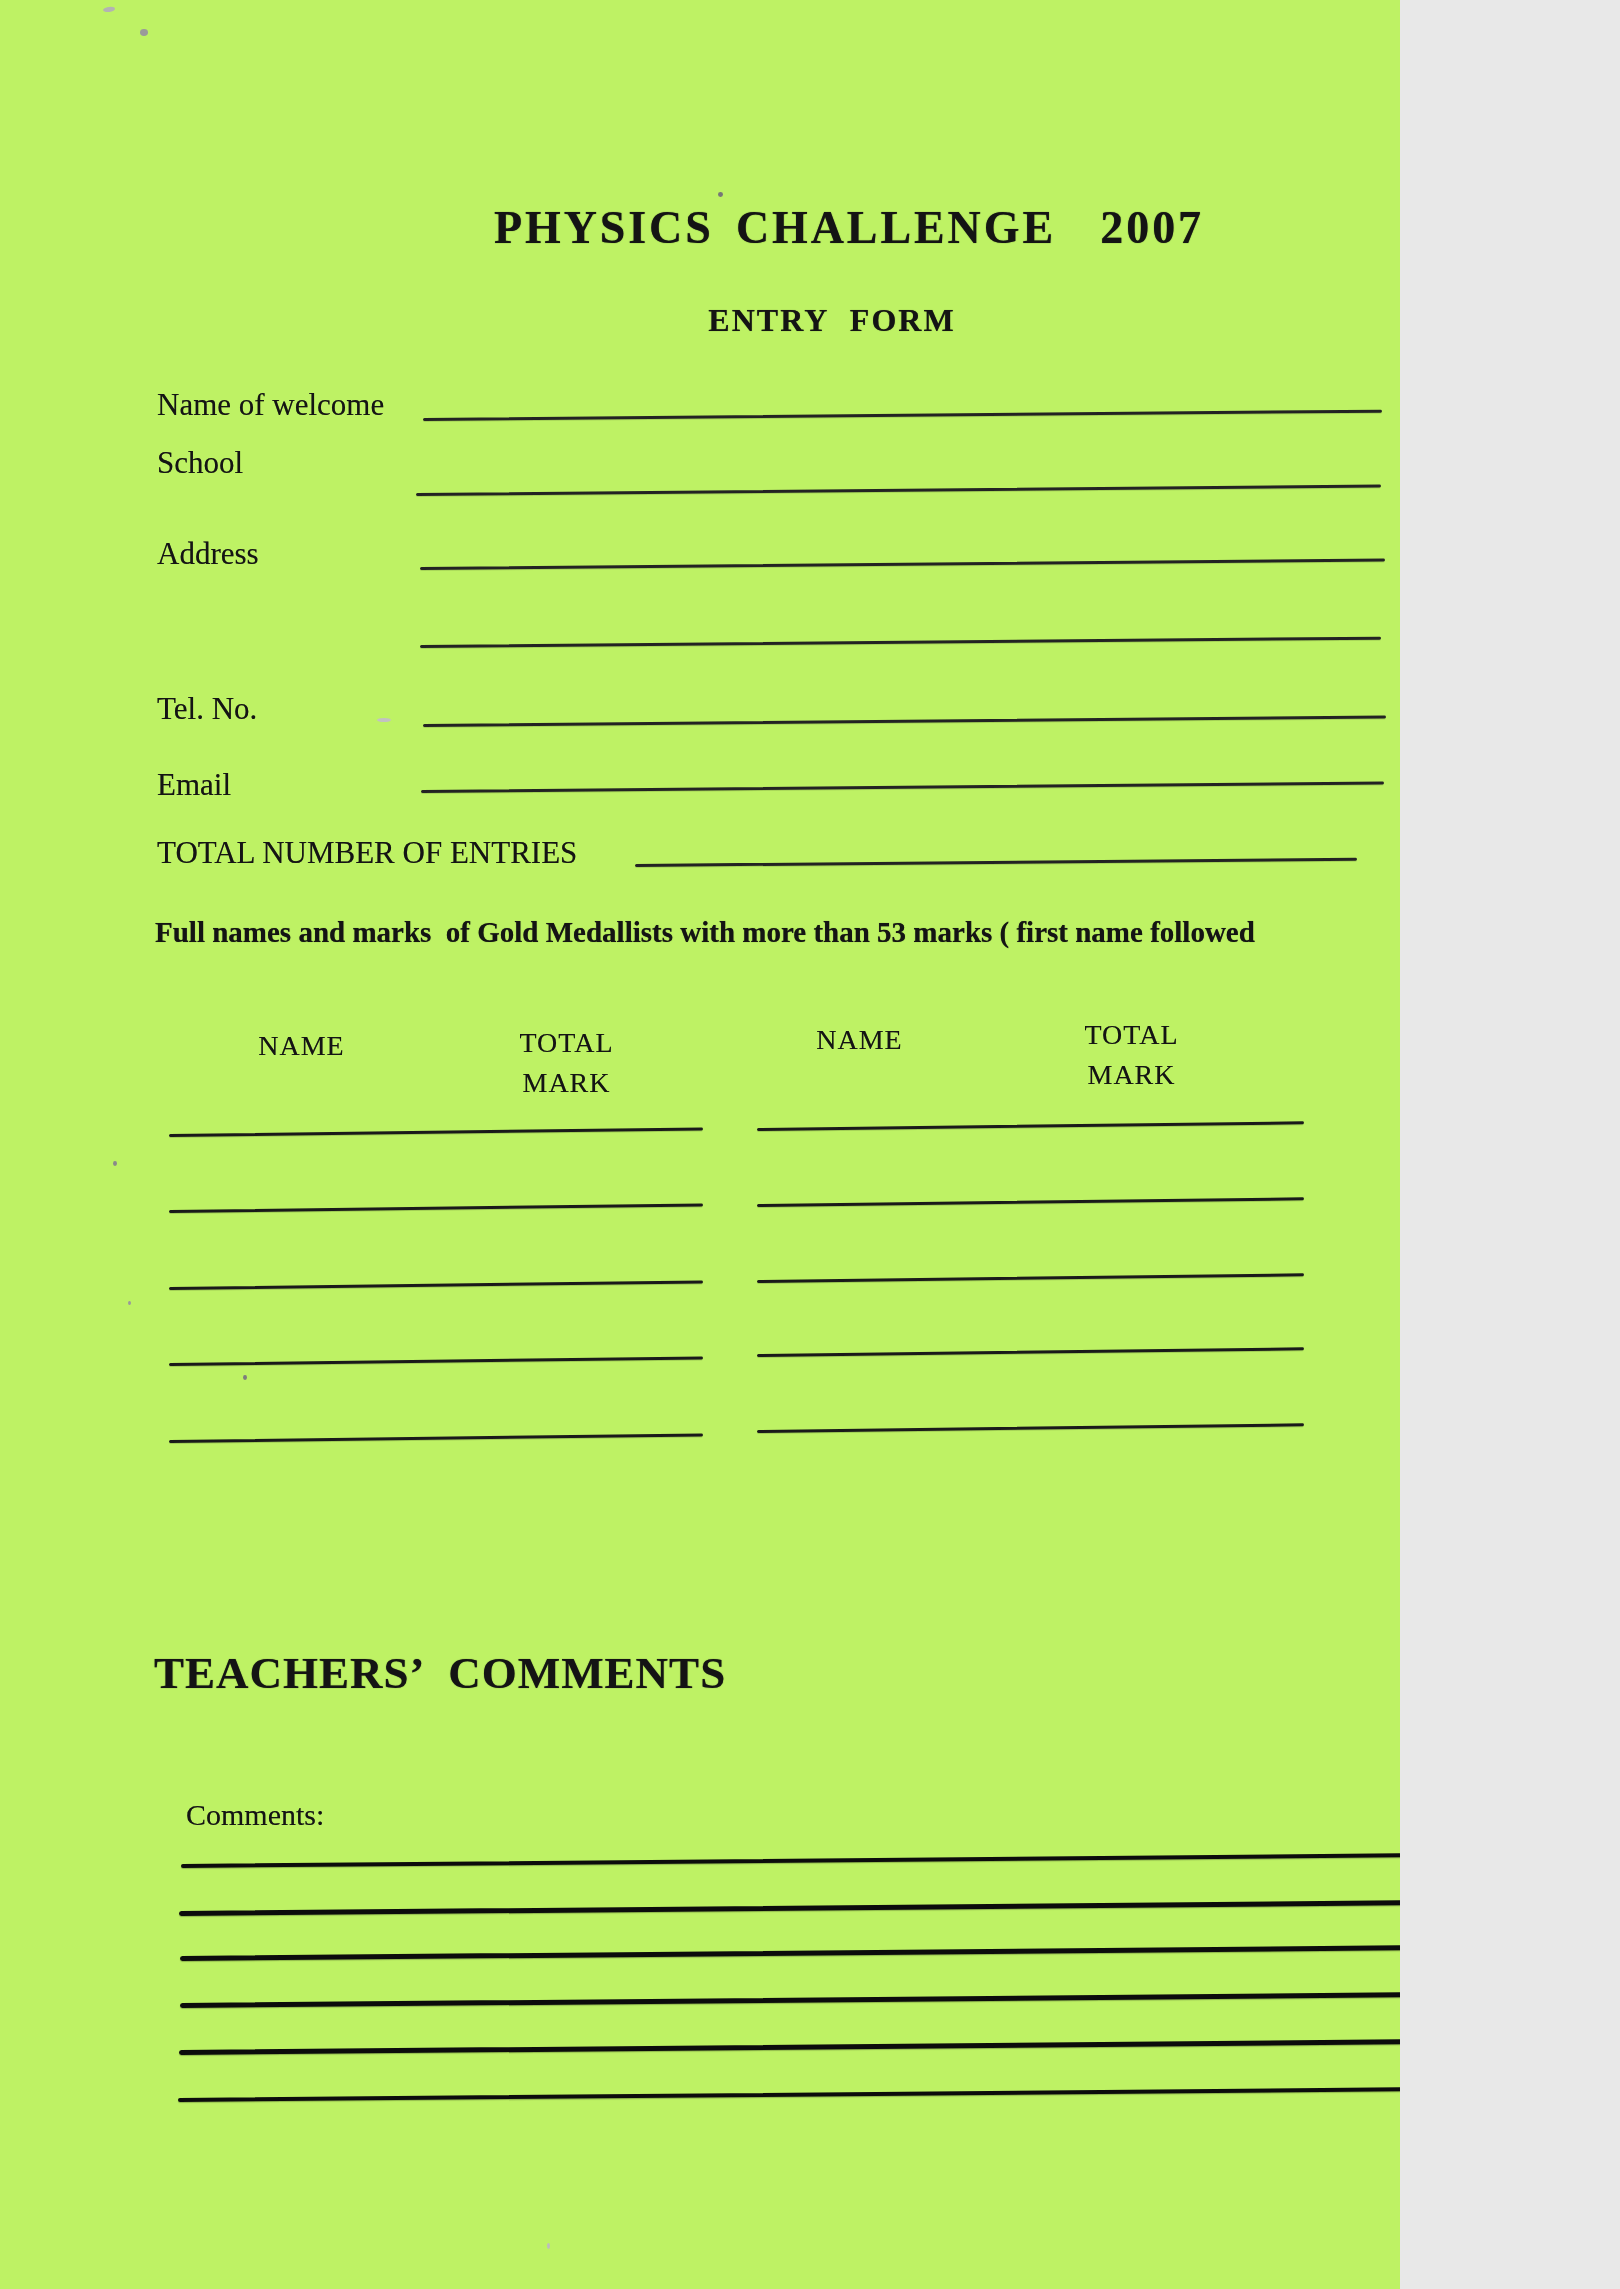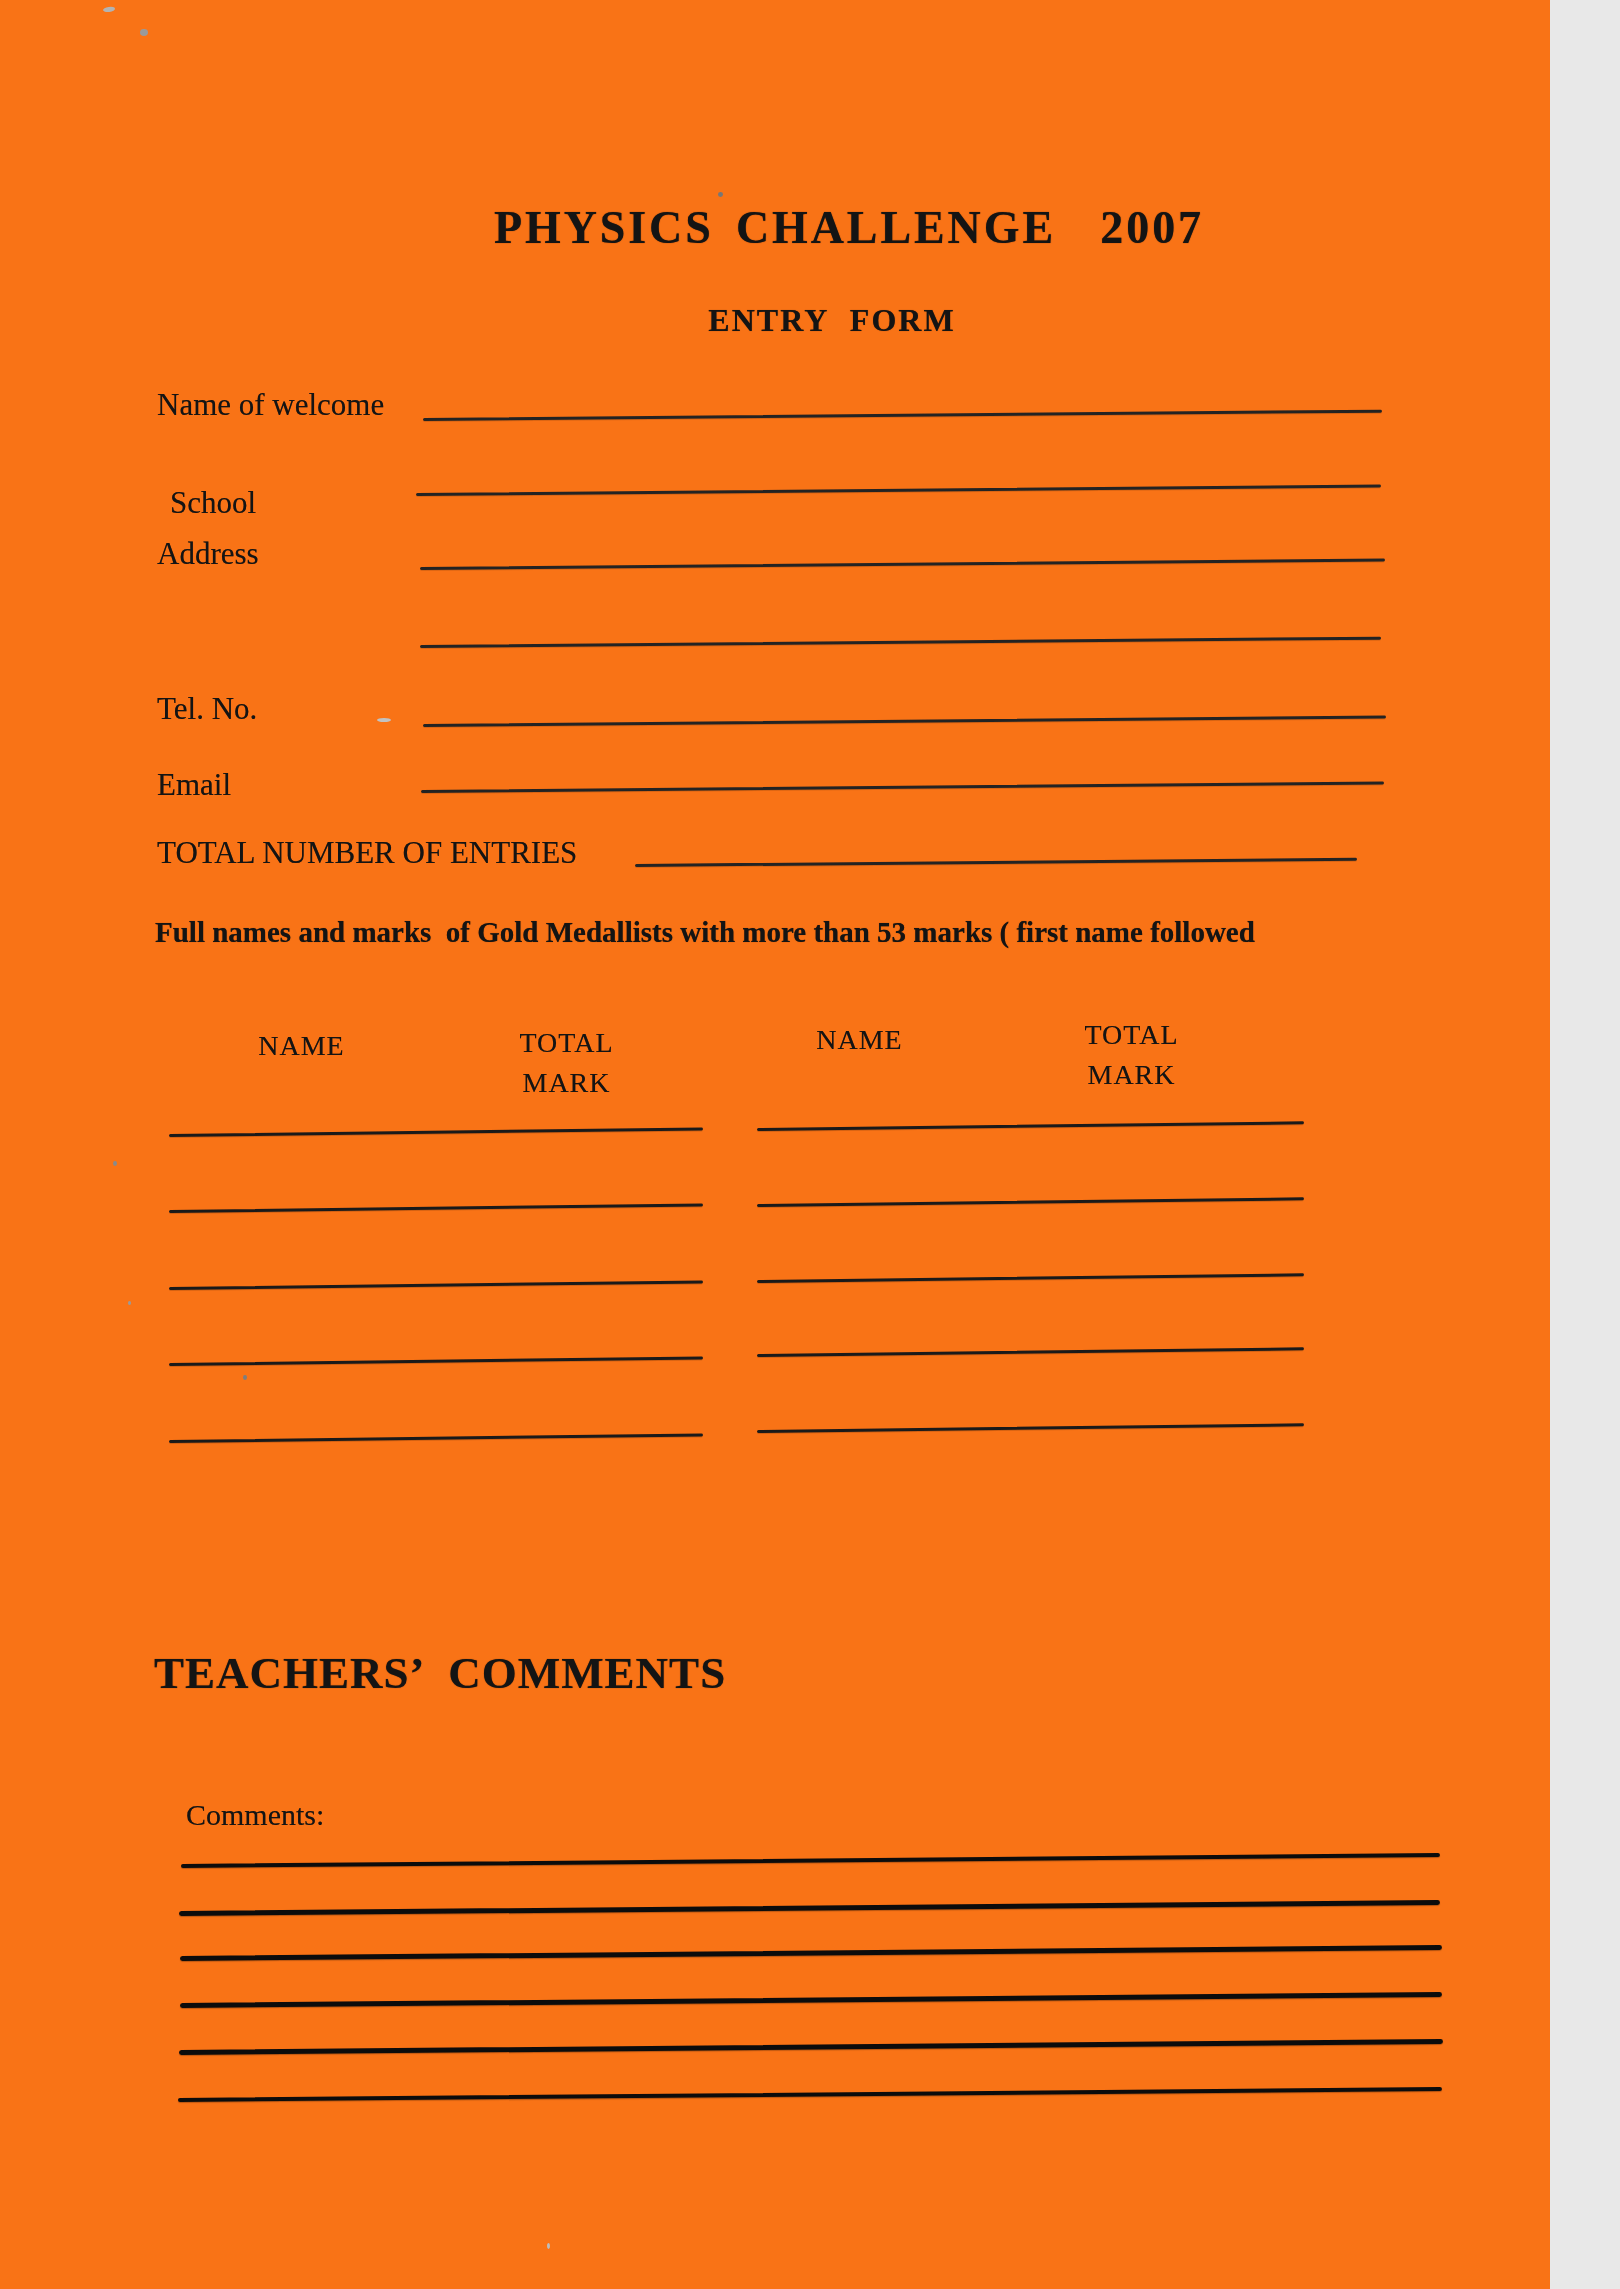--- a/index.html
+++ b/index.html
@@ -1,19 +1,19 @@
 <!DOCTYPE html>
 <html><head>
 <meta charset="utf-8">
 <style>
   html,body{margin:0;padding:0;background:#e8e8e8;}
   .sheet{
     position:relative;
-    width:1550px;height:2290px;
-    background:#f97316;
+    width:1400px;height:2290px;
+    background:#bef264;
     font-family:"Liberation Serif","DejaVu Serif",serif;
     color:#141414;
     overflow:hidden;
   }
   .abs{position:absolute;}
   .pre{white-space:pre-wrap;}
   .title{
     font-size:46px;font-weight:bold;letter-spacing:2.9px;word-spacing:7.8px;
     text-align:center;white-space:pre;
     text-shadow:0 0 1px rgba(10,10,10,.65);
@@ -67,21 +67,21 @@
   <div class="speck" style="left:128px;top:1301px;width:2.9px;height:3.9px;"></div>
   <div class="speck" style="left:243px;top:1375px;width:3.9px;height:4.9px;background:#7d7d7d;"></div>
   <div class="speck" style="left:547px;top:2243px;width:2.9px;height:5.9px;background:#bdbdbd;"></div>
 
   <div class="abs title" style="left:39px;top:201px;width:1620px;">PHYSICS CHALLENGE  2007</div>
   <div class="abs subtitle" style="left:0px;top:302px;width:1620px;padding-left:22px;">ENTRY FORM</div>
 
   <div class="abs flabel" style="left:157px;top:388px;">Name of welcome</div>
   <div class="abs fline" style="left:423px;top:418px;width:959px;"></div>
 
-  <div class="abs flabel" style="left:157px;top:486px;margin-left:13px;">School</div>
+  <div class="abs flabel" style="left:157px;top:446px;">School</div>
   <div class="abs fline" style="left:416px;top:493px;width:965px;"></div>
 
   <div class="abs flabel" style="left:157px;top:537px;">Address</div>
   <div class="abs fline" style="left:420px;top:567px;width:965px;"></div>
   <div class="abs fline" style="left:420px;top:645px;width:961px;"></div>
 
   <div class="abs flabel" style="left:157px;top:692px;">Tel. No.</div>
   <div class="abs fline" style="left:423px;top:724px;width:963px;"></div>
 
   <div class="abs flabel" style="left:157px;top:768px;">Email</div>

